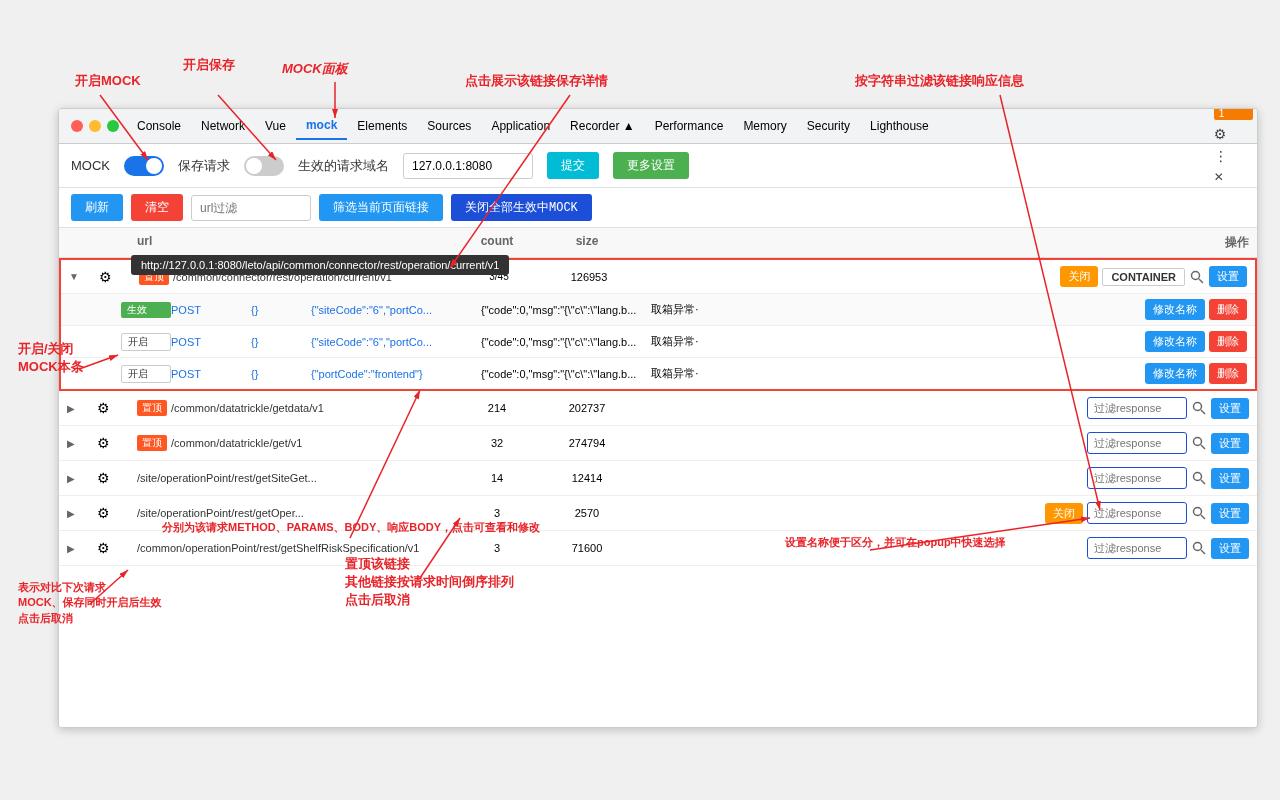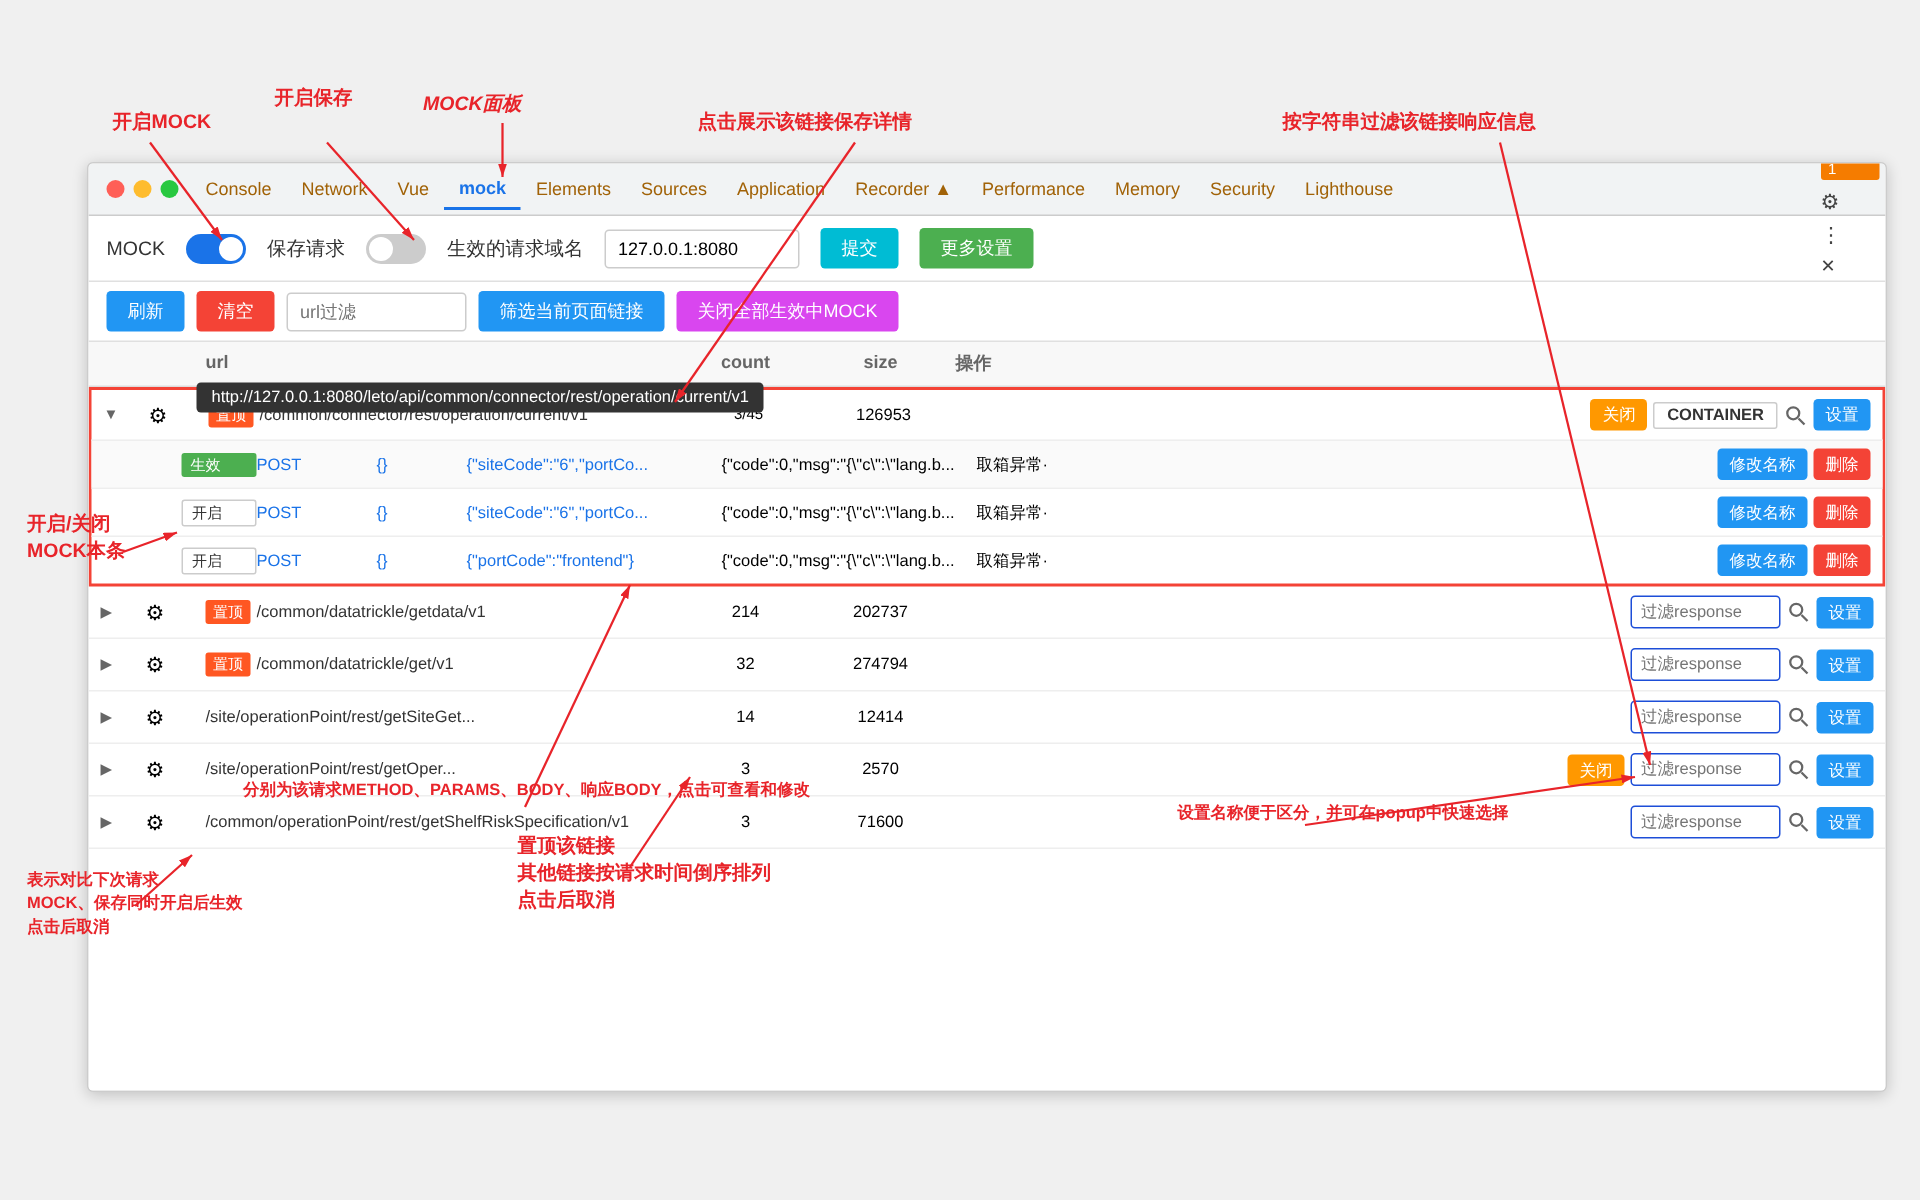--- a/index.html
+++ b/index.html
@@ -44,21 +44,21 @@
       align-items: center;
       background: #f1f3f4;
       border-bottom: 1px solid #ccc;
       height: 35px;
       padding: 0 4px;
     }
     .devtools-tab {
       padding: 6px 10px;
       font-size: 12px;
       cursor: pointer;
-      color: #a16207;
+      color: #000000;
       border: none;
       background: transparent;
       white-space: nowrap;
     }
     .devtools-tab.active {
       color: #1a73e8;
       border-bottom: 2px solid #1a73e8;
       font-weight: 600;
     }
     .devtools-tab-icons {
@@ -128,21 +128,21 @@
       padding: 5px 14px;
       font-size: 12px;
       cursor: pointer;
       color: white;
       font-weight: 500;
     }
     .btn-cyan { background: #00bcd4; }
     .btn-green { background: #4caf50; }
     .btn-blue { background: #2196f3; }
     .btn-red { background: #f44336; }
-    .btn-orange { background: #d946ef; }
+    .btn-orange { background: #1d4ed8; font-family: Liberation Mono, monospace; }
 
     
     .action-toolbar {
       background: #fff;
       border-bottom: 1px solid #e0e0e0;
       padding: 6px 12px;
       display: flex;
       align-items: center;
       gap: 8px;
       height: 40px;
@@ -352,21 +352,21 @@
   </div>
 
   <div class="table-area">
 
     <div class="table-header" style="display:grid; grid-template-columns:30px 40px 320px 80px 100px 1fr;">
       <span></span>
       <span></span>
       <span>url</span>
       <span style="text-align:center;">count</span>
       <span style="text-align:center;">size</span>
-      <span style="">操作</span>
+      <span style="text-align:right;">操作</span>
     </div>
 
     <div style="border: 2px solid #f44336; background:#fff;">
       <div style="display:grid; grid-template-columns:30px 40px 320px 80px 100px 1fr; padding:6px 8px; align-items:center; font-size:11px; position:relative;">
         <span class="expand-arrow">▼</span>
         <span style="font-size:14px;cursor:pointer;">⚙</span>
         <div style="display:flex;align-items:center;gap:4px;">
           <span class="tag-top">置顶</span>
           <span class="url-cell">/common/connector/rest/operation/current/v1</span>
         </div>

